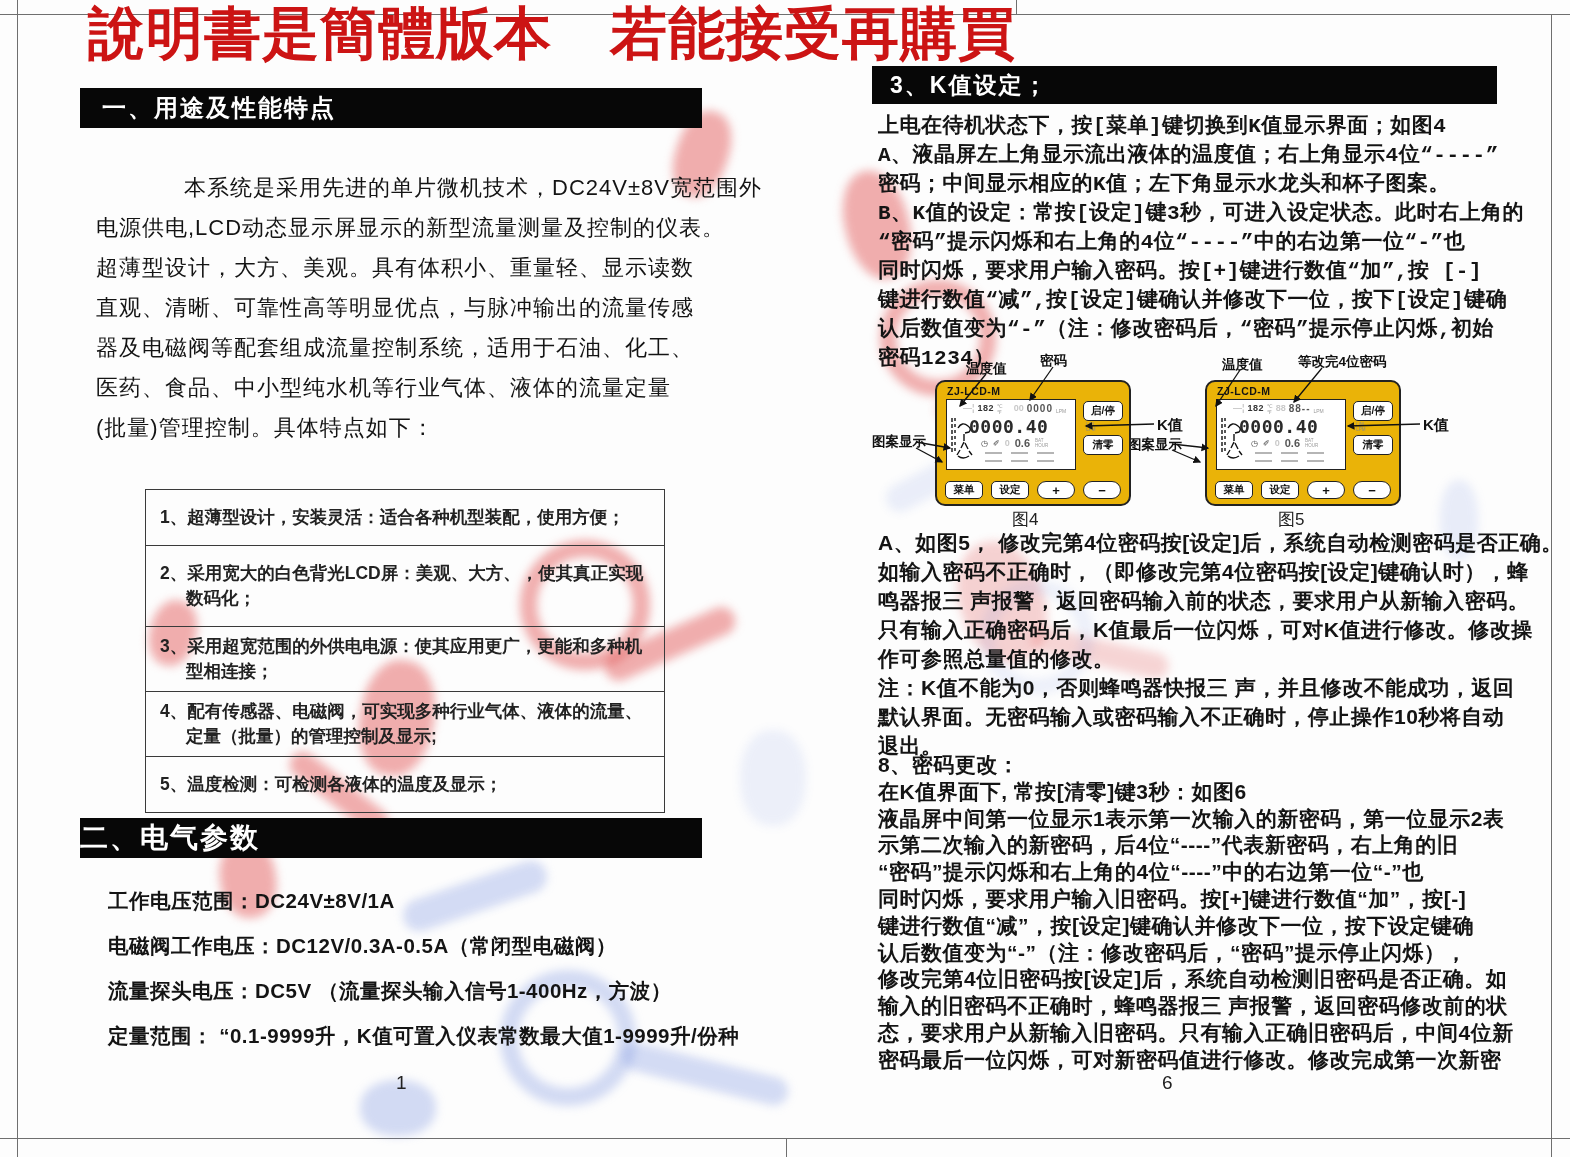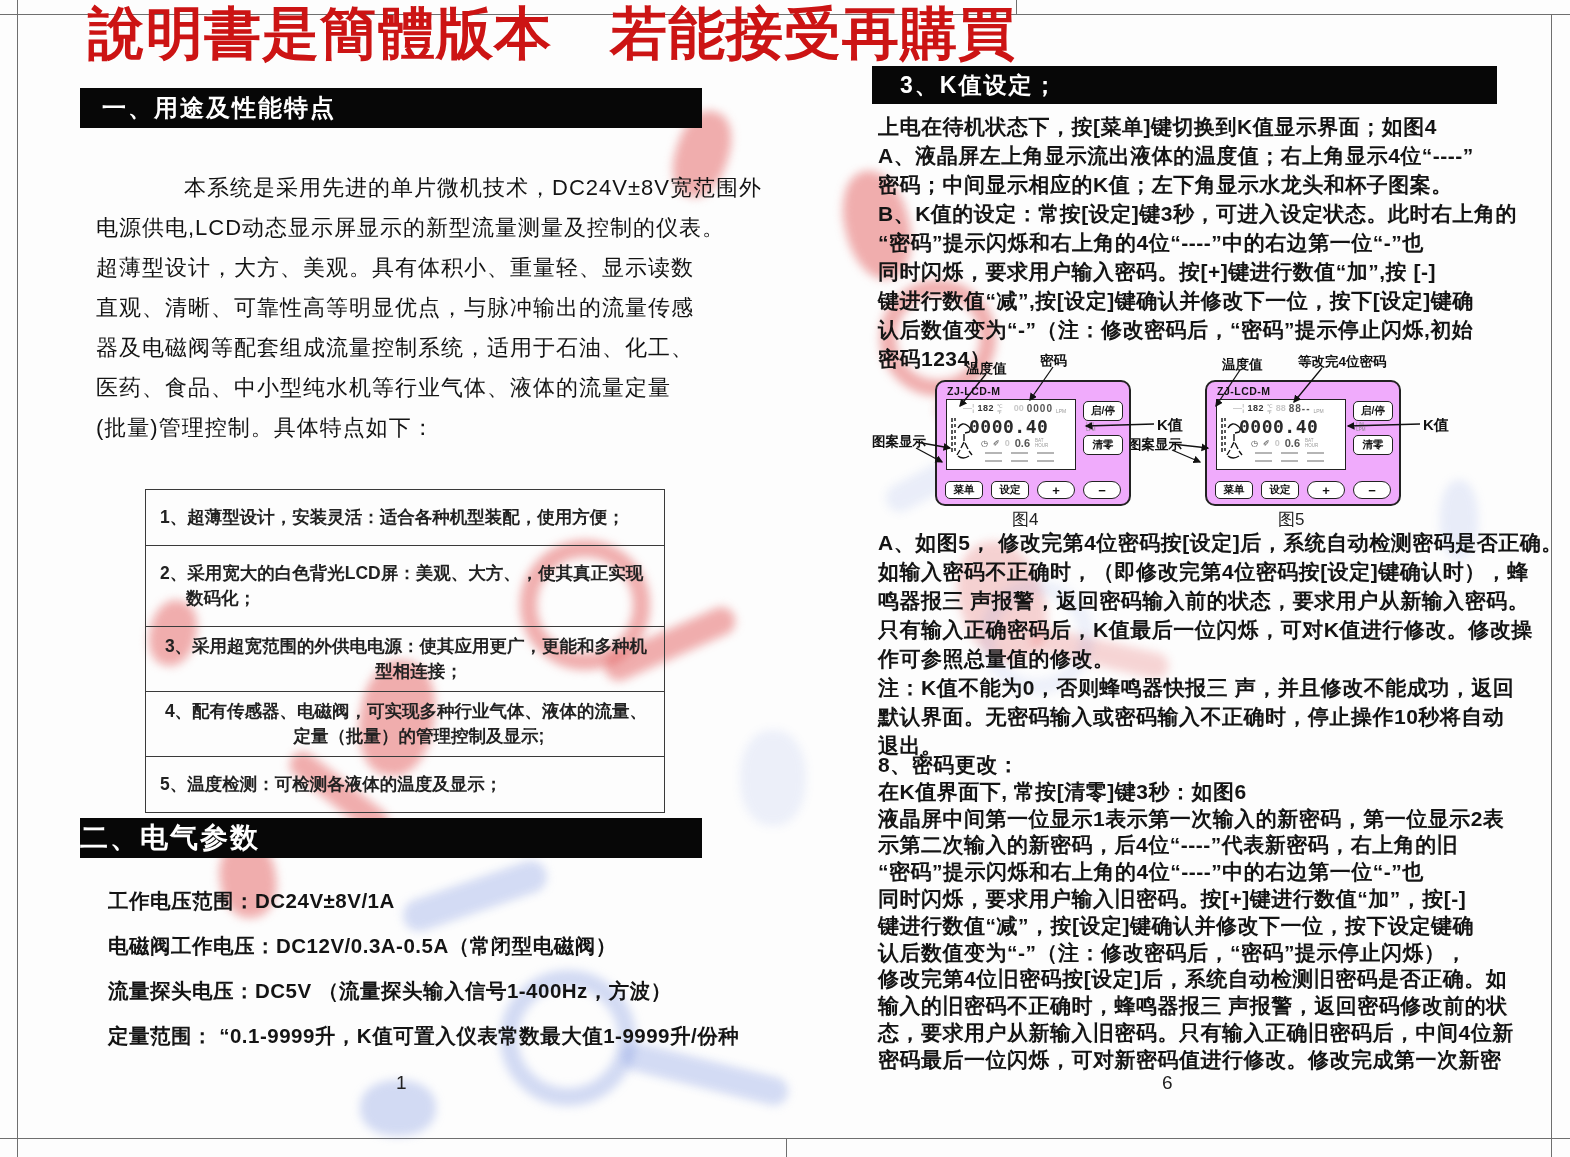--- a/index.html
+++ b/index.html
@@ -33,30 +33,30 @@
   .rbody{position:absolute;font-size:21px;font-weight:600;z-index:3;letter-spacing:0.5px;}
   
   .features{
     position:absolute;left:145px;top:489px;width:518px;border:1px solid #3a3a3a;z-index:3;background:transparent;
   }
   .features .row{
     border-top:1px solid #3a3a3a;font-size:17.5px;font-weight:600;line-height:25px;color:#222;
     padding:15px 12px 15px 40px;text-indent:-26px;
   }
   .features .row:first-child{border-top:none;}
-  .features .row.two{padding-top:7px;padding-bottom:7px;text-align:center;}
+  .features .row.two{padding-top:7px;padding-bottom:7px;}
   
   .params{position:absolute;left:108px;top:878px;font-size:20.5px;line-height:45px;font-weight:600;z-index:3;letter-spacing:0.5px;}
   .pagenum{position:absolute;font-size:19px;color:#222;z-index:3;}
   
   .figregion{position:absolute;left:870px;top:350px;width:650px;height:180px;z-index:3;}
   .figlabel{position:absolute;font-size:13.5px;font-weight:700;white-space:nowrap;color:#111;}
   .figcaption{position:absolute;font-size:17px;font-weight:500;color:#222;}
   .device{
-    position:absolute;width:192px;height:122px;border:2px solid #222;border-radius:10px;background:#f0abfc;
+    position:absolute;width:192px;height:122px;border:2px solid #222;border-radius:10px;background:#eab308;
   }
   .brand{position:absolute;top:3px;left:10px;font-size:10.5px;font-weight:700;letter-spacing:0.5px;}
   .lcd{
     position:absolute;left:9px;top:17px;width:128px;height:69px;border:1.5px solid #222;background:#fff;
   }
   .lcdrow1{display:flex;align-items:flex-start;gap:3px;padding:3px 3px 0 16px;}
   .t-temp{font-size:9px;font-weight:700;color:#333;letter-spacing:0.5px;}
   .t-ghost{font-size:9px;font-weight:700;color:#c9c9c9;}
   .t-pwd{font-size:10px;font-weight:700;color:#555;letter-spacing:1px;}
   .t-unit{font-size:5px;color:#999;line-height:6px;}
@@ -143,25 +143,25 @@
 
 <div class="params">
   <div class="tline">工作电压范围：DC24V±8V/1A</div>
   <div class="tline">电磁阀工作电压：DC12V/0.3A-0.5A（常闭型电磁阀）</div>
   <div class="tline">流量探头电压：DC5V （流量探头输入信号1-400Hz，方波）</div>
   <div class="tline">定量范围： “0.1-9999升，K值可置入仪表常数最大值1-9999升/份种</div>
 </div>
 
 <div class="pagenum" style="left:396px;top:1072px;">1</div>
 
-<div class="secbar" style="left:872px;top:66px;width:625px;height:38px;font-size:23px;padding-left:28px;box-sizing:border-box;">
+<div class="secbar" style="left:872px;top:66px;width:625px;height:38px;font-size:23px;padding-left:18px;box-sizing:border-box;">
   <span>3、K值设定；</span>
 </div>
 
-<div class="rbody" style="left:878px;top:112px;line-height:29px;">
+<div class="rbody" style="left:878px;top:112px;line-height:29px;font-family:Liberation Mono, monospace;">
   <div class="tline">上电在待机状态下，按[菜单]键切换到K值显示界面；如图4</div>
   <div class="tline">A、液晶屏左上角显示流出液体的温度值；右上角显示4位“----”</div>
   <div class="tline">密码；中间显示相应的K值；左下角显示水龙头和杯子图案。</div>
   <div class="tline">B、K值的设定：常按[设定]键3秒，可进入设定状态。此时右上角的</div>
   <div class="tline">“密码”提示闪烁和右上角的4位“----”中的右边第一位“-”也</div>
   <div class="tline">同时闪烁，要求用户输入密码。按[+]键进行数值“加”,按 [-]</div>
   <div class="tline">键进行数值“减”,按[设定]键确认并修改下一位，按下[设定]键确</div>
   <div class="tline">认后数值变为“-”（注：修改密码后，“密码”提示停止闪烁,初始</div>
   <div class="tline">密码1234）</div>
 </div>

